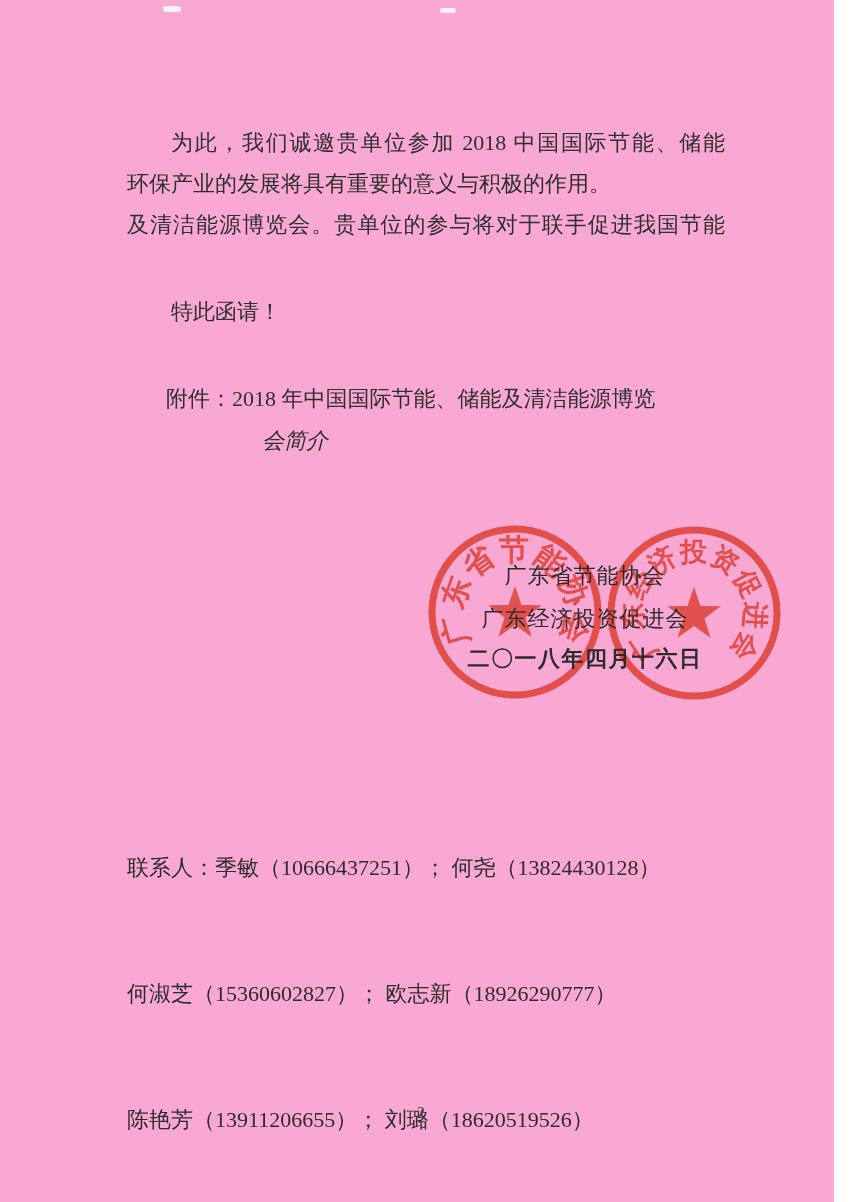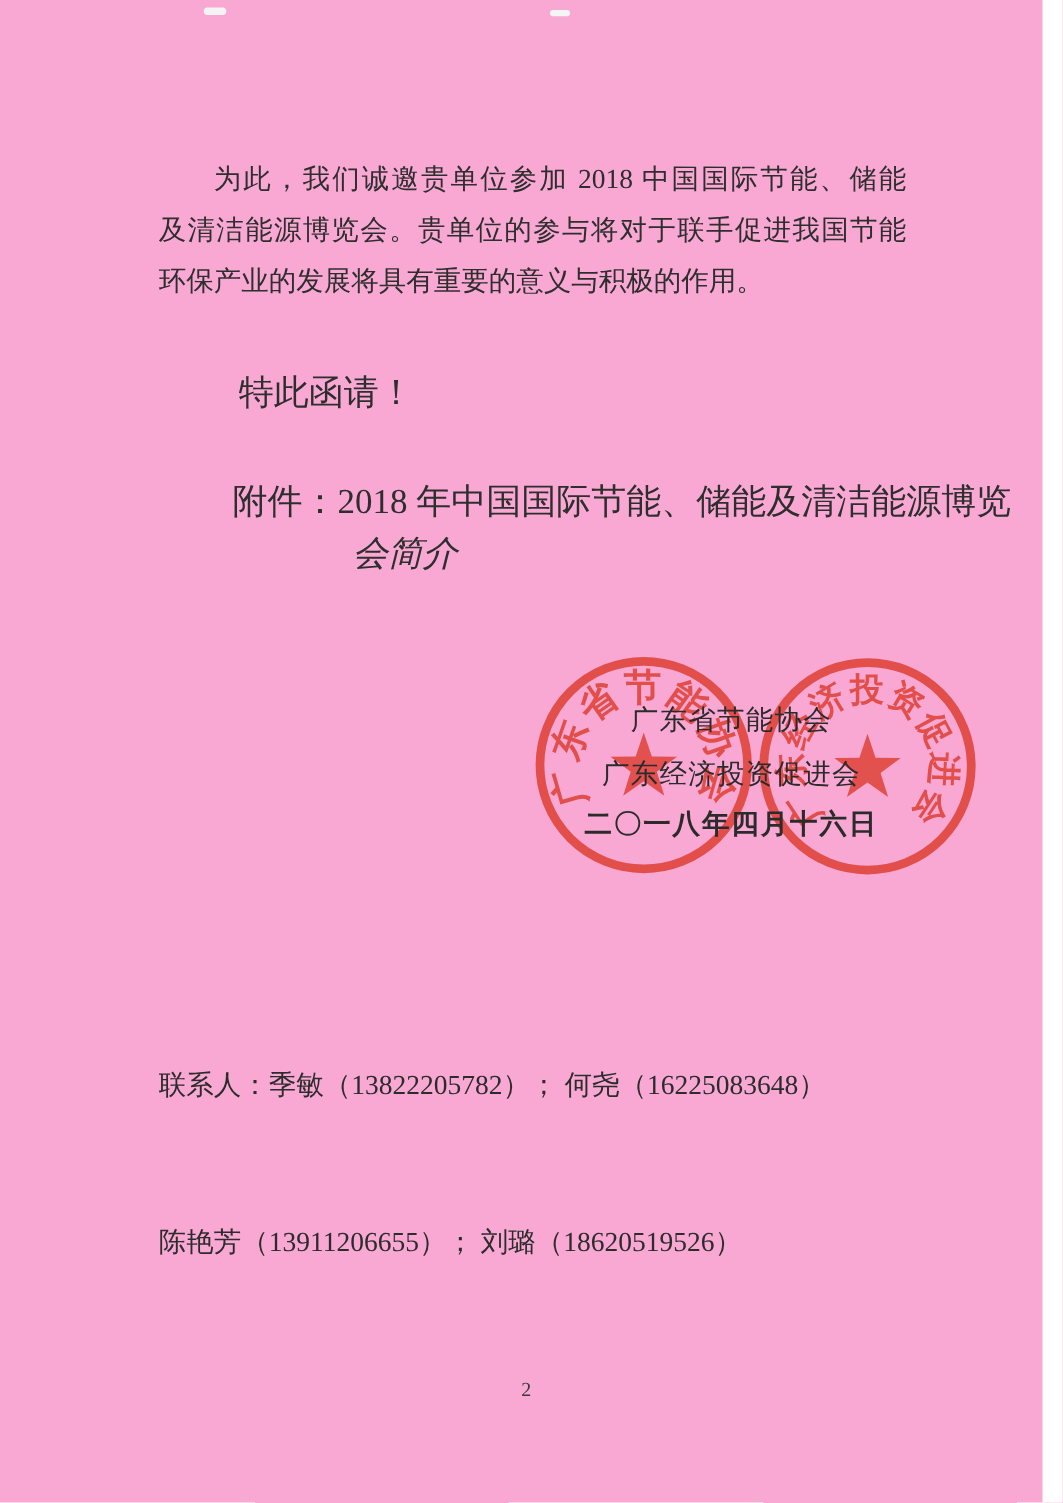--- a/index.html
+++ b/index.html
@@ -5,21 +5,21 @@
   html,body{margin:0;padding:0;background:#ffffff;}
   .page{
     position:relative; width:834px; height:1202px; background:#f9a8d4;
     font-family:"Liberation Serif","DejaVu Serif",serif;
     color:#2e2e2e; overflow:hidden;
   }
   .para{position:absolute; left:127px; top:122px; width:598px; font-size:22px; line-height:41px;}
   .pline{text-align:justify; text-align-last:justify; white-space:nowrap;}
   .pline.indent{text-indent:44px;}
   .pline.last{text-align-last:auto; white-space:normal;}
-  .line{position:absolute; font-size:28px; white-space:pre; line-height:1;margin-left:20px;}
+  .line{position:absolute; font-size:22px; white-space:pre; line-height:1;}
   .closing{left:171px; top:301px;}
   .att1{left:166px; top:388px;}
   .att2{left:262px; top:430px;font-style:italic;}
   .sig{position:absolute; left:585px; transform:translateX(-50%); font-size:22px; letter-spacing:1px; white-space:pre; z-index:3; color:#2b2b2b;}
   .sig.org1{top:561px;}
   .sig.org2{top:604px;}
   .sig.date{top:644px; letter-spacing:1.5px;font-weight:bold;}
   .seal{position:absolute; z-index:2; opacity:0.88;}
   .seal-left{left:420px; top:517px;}
   .seal-right{left:599px; top:518px;}
@@ -37,22 +37,22 @@
 </head>
 <body>
 
 <div class="page">
 
   <div class="artifact" style="left:163px;top:6px;width:18px;height:6px;"></div>
   <div class="artifact" style="left:440px;top:8px;width:16px;height:5px;"></div>
 
   <div class="para">
     <div class="pline indent">为此，我们诚邀贵单位参加 2018 中国国际节能、储能</div>
+    <div class="pline last">环保产业的发展将具有重要的意义与积极的作用。</div>
     <div class="pline">及清洁能源博览会。贵单位的参与将对于联手促进我国节能</div>
-    <div class="pline last">环保产业的发展将具有重要的意义与积极的作用。</div>
   </div>
 
   <div class="line closing">特此函请！</div>
 
   <div class="line att1">附件：2018 年中国国际节能、储能及清洁能源博览</div>
   <div class="line att2">会简介</div>
 
   <svg class="seal seal-left" width="190" height="190" viewBox="0 0 190 190">
     <circle class="seal-ring" cx="95" cy="95" r="83"></circle>
     <polygon class="seal-star" transform="translate(95,97)" points="0,-28 6.47,-8.9 26.63,-8.65 10.46,3.4 16.46,22.65 0,11 -16.46,22.65 -10.46,3.4 -26.63,-8.65 -6.47,-8.9"></polygon>
@@ -69,21 +69,22 @@
     <text class="seal-ringtext r" text-anchor="middle">
       <textPath href="#arcR" startOffset="50%">广东经济投资促进会</textPath>
     </text>
   </svg>
 
   <div class="sig org1">广东省节能协会</div>
   <div class="sig org2">广东经济投资促进会</div>
   <div class="sig date">二〇一八年四月十六日</div>
 
   <div class="contact">
-    <div>联系人：季敏（13822205782）； 何尧（16225083648）</div>
+    <div>联系人：季敏（10666437251）； 何尧（13824430128）</div>
+    <div>何淑芝（15360602827）； 欧志新（18926290777）</div>
     <div>陈艳芳（13911206655）； 刘璐（18620519526）</div>
     
     
     
   </div>
 
   <div class="pagenum">2</div>
 
 </div>
 

